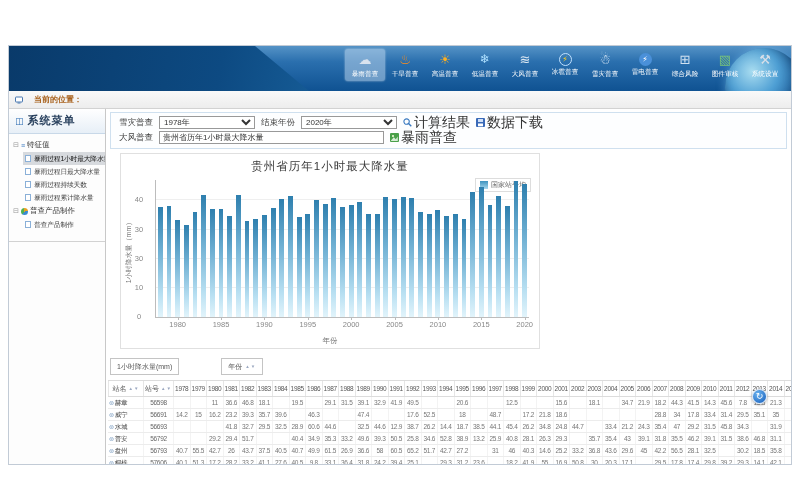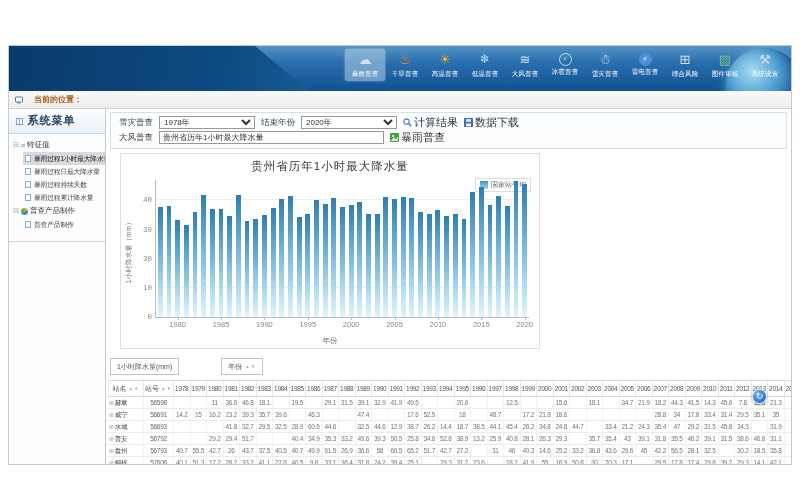--- a/index.html
+++ b/index.html
@@ -74,35 +74,35 @@
   .side-divider { margin-top:10px; border-top:1px solid #d2d2d2; }
 
   .main { position:relative; flex:1; background:#fff; overflow:hidden; }
 
   
   .filters { margin:3px 4px 0 4px; border:1px solid #cfe0ef; background:#fdfeff; padding:2px 8px 3px; }
   .frow { display:flex; align-items:center; gap:6px; height:15px; font-size:8.5px; color:#444; }
   .frow select { height:13px; width:96px; font-size:8px; color:#333; border:1px solid #999;
     background:#fff; }
   .note-red { color:#e03a3a; font-size:8px; }
-  .tool-link { display:flex; align-items:center; gap:2px; font-size:11px; color:#333; cursor:pointer; }
+  .tool-link { display:flex; align-items:center; gap:2px; font-size:14px; color:#333; cursor:pointer; }
   .title-input { width:225px; height:13px; font-size:8px; color:#333; border:1px solid #999; padding:0 3px; }
 
   
   .chart-box { position:relative; margin:4px 0 0 14px; width:420px; height:196px;
     border:1px solid #e0e0e0; background:#fff; }
   .chart-title { margin-top:5px; text-align:center; font-size:11.5px; color:#3a3a3a; letter-spacing:1px; }
   .legend { position:absolute; top:24px; right:8px; display:flex; align-items:center; gap:3px;
     border:1px solid #ddd; background:#fff; padding:1px 4px; }
   .legend-swatch { width:8px; height:8px; background:linear-gradient(180deg,#3e93bf,#a8d8ee); }
   .legend-label { font-size:7px; color:#666; }
   .plot { position:absolute; left:34px; right:10px; top:26px; bottom:30px;
     border-left:1px solid #bcbcbc; border-bottom:1px solid #bcbcbc; }
   .gridline { position:absolute; left:0; right:0; border-top:1px solid #efefef; }
-  .ytick { position:absolute; left:-30px; width:26px; text-align:right; font-size:7.5px; color:#888;font-family:Liberation Mono, monospace; }
+  .ytick { position:absolute; left:-30px; width:26px; text-align:center; font-size:7.5px; color:#888; }
   .bar { position:absolute; bottom:0;
     background:linear-gradient(180deg,#2e7fae 0%,#6fb0d3 40%,#b9e0f2 80%,#e2f4fb 100%); }
   .xtick { position:absolute; top:100%; margin-top:3px; transform:translateX(-50%);
     font-size:7.5px; color:#888; }
   .xtickmark { position:absolute; top:100%; height:3px; border-left:1px solid #bbb; }
   .xlabel { position:absolute; bottom:2px; left:0; right:0; text-align:center; font-size:7.5px; color:#777; }
   .ylabel { position:absolute; left:-47px; top:50%; width:110px; text-align:center;
     transform:translateY(-50%) rotate(-90deg); font-size:7px; color:#777; }
 
   

